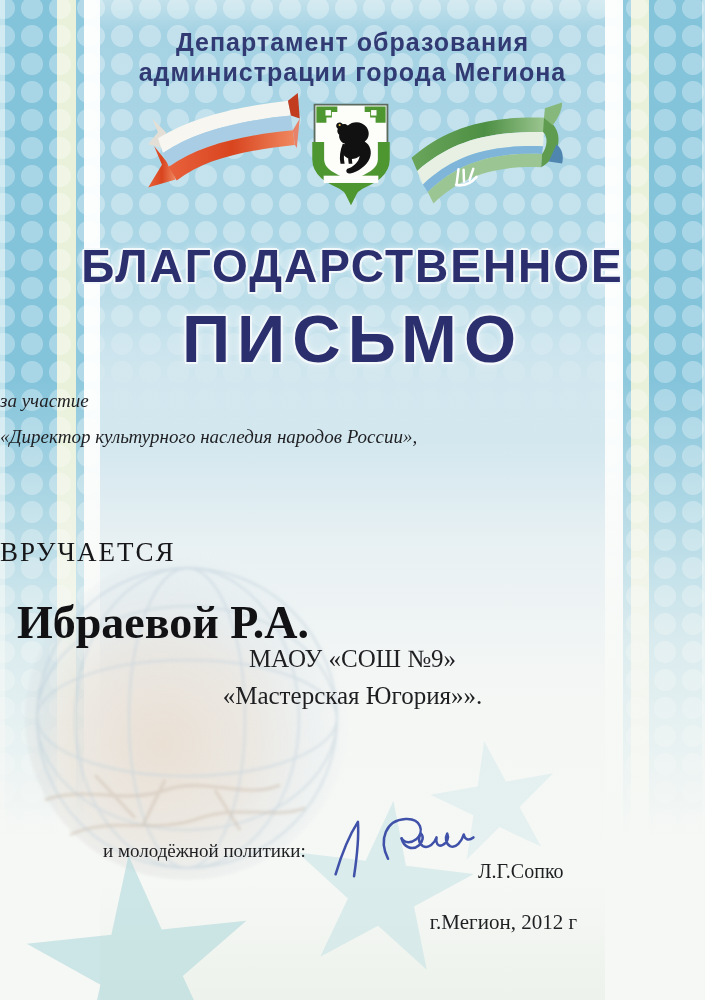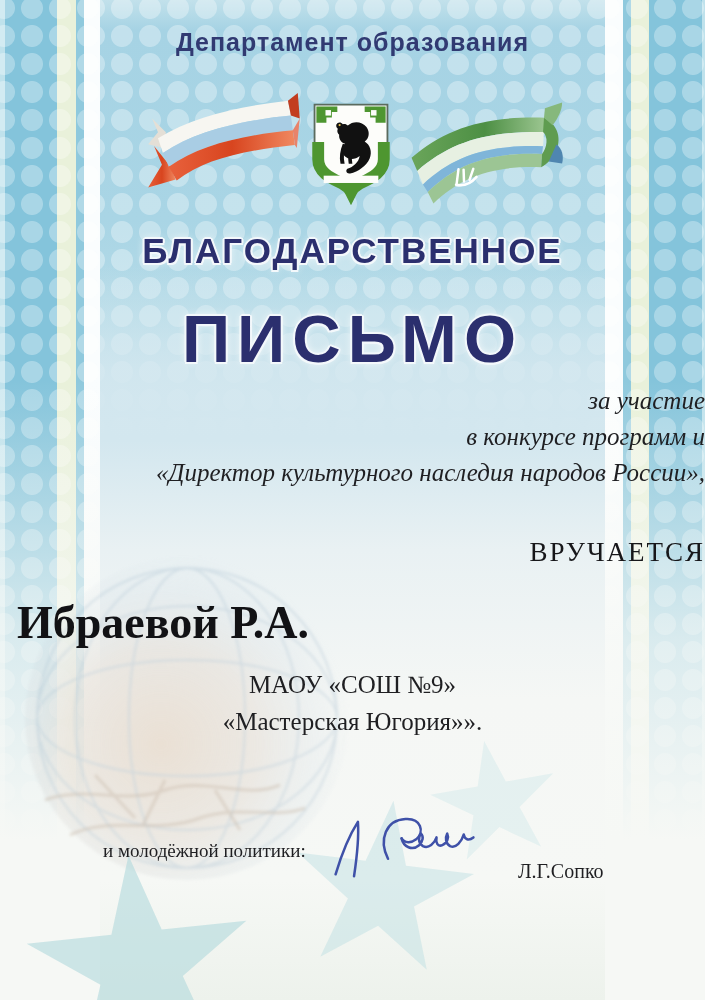--- a/index.html
+++ b/index.html
@@ -50,44 +50,44 @@
     position:absolute;left:0;top:28px;width:100%;text-align:center;
     font-family:"Liberation Sans",sans-serif;font-weight:bold;font-size:25px;line-height:1.18;
     color:#313a72;letter-spacing:1px;
   }
   .emblems{position:absolute;left:0;top:88px;width:100%;display:flex;justify-content:center;align-items:center;gap:10px;}
   .title{position:absolute;left:0;width:100%;text-align:center;font-family:"Liberation Sans",sans-serif;
     font-weight:bold;color:#2b2f6e;
     text-shadow:-2px 0 0 #f3f8fb,2px 0 0 #f3f8fb,0 -2px 0 #f3f8fb,0 2px 0 #f3f8fb,
       -1.5px -1.5px 0 #f3f8fb,1.5px 1.5px 0 #f3f8fb,-1.5px 1.5px 0 #f3f8fb,1.5px -1.5px 0 #f3f8fb,
       0 0 8px rgba(255,255,255,.9);}
-  .title-1{top:231px;font-size:35px;letter-spacing:2px;}
+  .title-1{top:239px;font-size:46px;letter-spacing:2px;}
   .title-2{top:258px;font-size:67px;letter-spacing:7px;margin-top:42px;}
   .reason{
-    position:absolute;left:0;top:383px;width:100%;text-align:right;
-    font-style:italic;font-size:25px;line-height:36px;color:#1f1f22;
+    position:absolute;left:0;top:383px;width:100%;text-align:left;
+    font-style:italic;font-size:19px;line-height:36px;color:#1f1f22;
   }
   .presented{
-    position:absolute;left:0;top:537px;width:100%;text-align:right;
+    position:absolute;left:0;top:537px;width:100%;text-align:left;
     font-size:27px;letter-spacing:2px;color:#17171a;
   }
   .recipient{
     position:absolute;left:17px;top:596px;width:100%;text-align:left;
     font-size:46px;font-weight:bold;color:#121215;
   }
   .details{
-    position:absolute;left:0;top:666px;width:100%;text-align:center;
+    position:absolute;left:0;top:640px;width:100%;text-align:center;
     font-size:25px;line-height:37px;color:#1f1f22;
   }
   .sig-label{
     position:absolute;left:103px;top:838px;
     font-size:19px;line-height:25px;color:#1f1f22;
   }
   .signature-svg{position:absolute;left:322px;top:812px;width:165px;height:78px;}
-  .sig-name{position:absolute;left:478px;top:860px;font-size:20px;color:#1f1f22;margin-left:40px;}
+  .sig-name{position:absolute;left:478px;top:860px;font-size:20px;color:#1f1f22;}
   .place-date{position:absolute;right:128px;top:910px;font-size:21px;color:#1f1f22;}
 </style>
 </head>
 <body>
 
 <div class="page">
 
   <div class="dots-top"></div>
   <div class="band band-left">
     <div class="dots"></div>
@@ -123,20 +123,21 @@
   </svg>
 
   <div class="star star1"></div>
   <div class="star star2"></div>
   <div class="star star3"></div>
 
   <div class="content">
 
     <div class="header">
       <div>Департамент образования</div>
+      <div>администрации города Мегиона</div>
     </div>
 
     <div class="emblems">
 
       <svg width="158" height="126" viewBox="0 0 160 128">
         <defs>
           <linearGradient id="redg" x1="0" y1="0" x2="1" y2="0">
             <stop offset="0%" stop-color="#e8613c"></stop>
               <stop offset="50%" stop-color="#d8451f"></stop>
             <stop offset="100%" stop-color="#f08860"></stop>
@@ -193,21 +194,20 @@
           <path d="M0,17 Q11,23 23,15"></path>
         </g>
       </svg>
     </div>
 
     <div class="title title-1">БЛАГОДАРСТВЕННОЕ</div>
     <div class="title title-2">ПИСЬМО</div>
 
     <div class="reason">
       <div>за участие</div>
-      <div>в конкурсе программ и</div>
       <div>«Директор культурного наследия народов России»,</div>
     </div>
 
     <div class="presented">ВРУЧАЕТСЯ</div>
 
     <div class="recipient">Ибраевой Р.А.</div>
 
     <div class="details">
       <div>МАОУ «СОШ №9»</div>
       <div>«Мастерская Югория»».</div>
@@ -222,15 +222,16 @@
         <path d="M14,64 C20,44 28,24 37,10 C38,24 36,46 33,66"></path>
         <path d="M68,48 C58,28 66,8 86,7 C102,6 106,20 97,28 C92,32 85,32 82,27"></path>
         <path d="M82,27 C84,36 93,40 100,34 C104,30 105,25 102,22 C99,26 99,32 104,35 C110,38 116,32 118,26
                  C117,31 119,36 124,34 C129,32 131,26 129,22 C127,26 127,32 132,35 C138,38 144,30 146,23
                  C147,28 151,30 156,26"></path>
       </g>
     </svg>
 
     <div class="sig-name">Л.Г.Сопко</div>
 
+    <div class="place-date">г.Мегион, 2012 г</div>
 
   </div>
 </div>
 
 </body></html>

